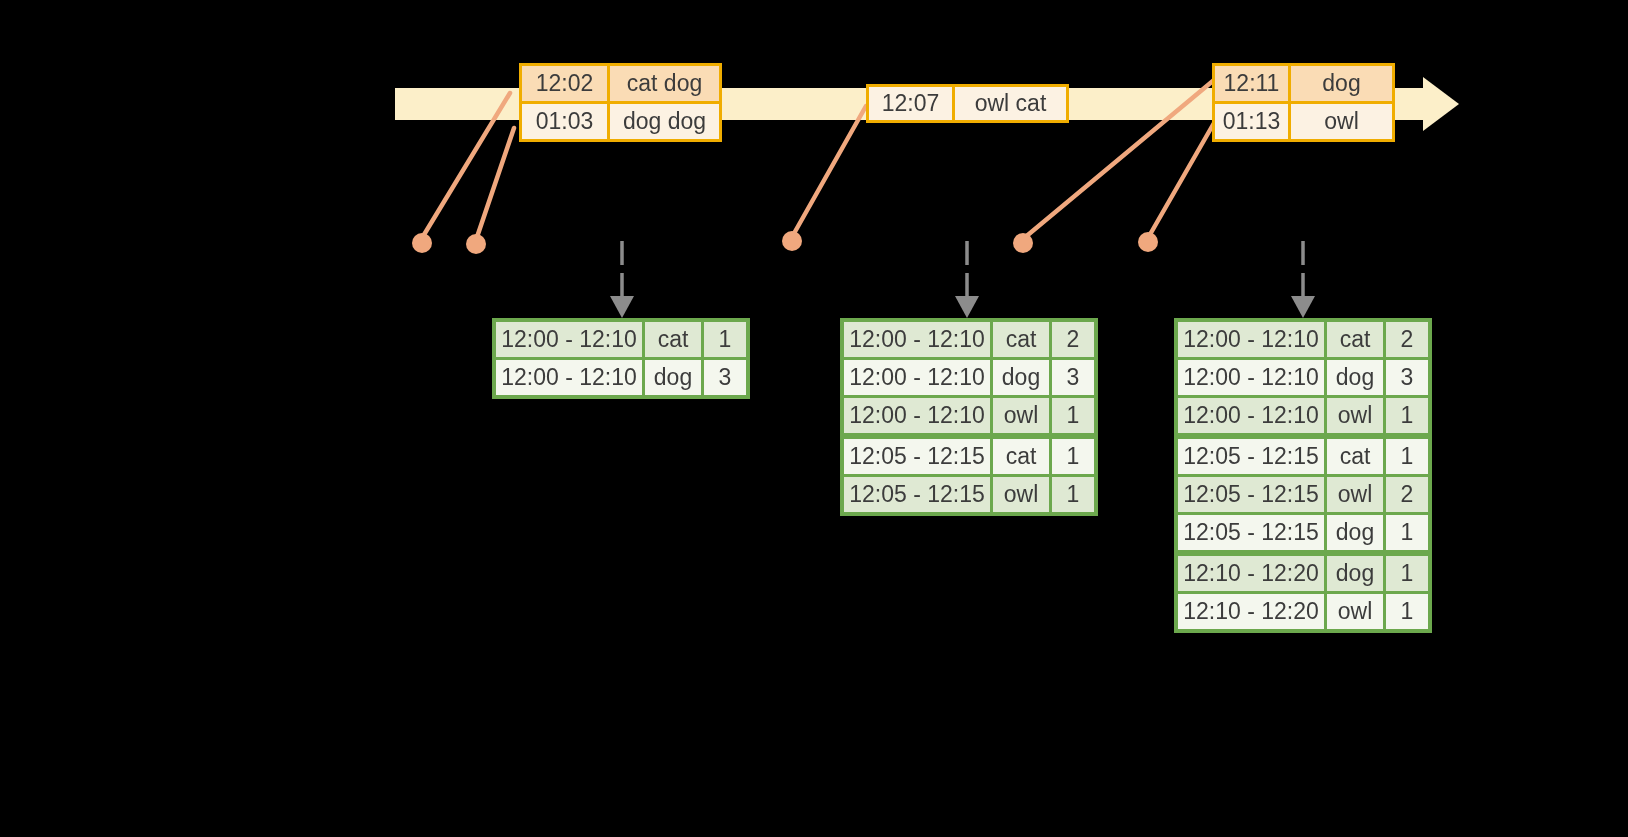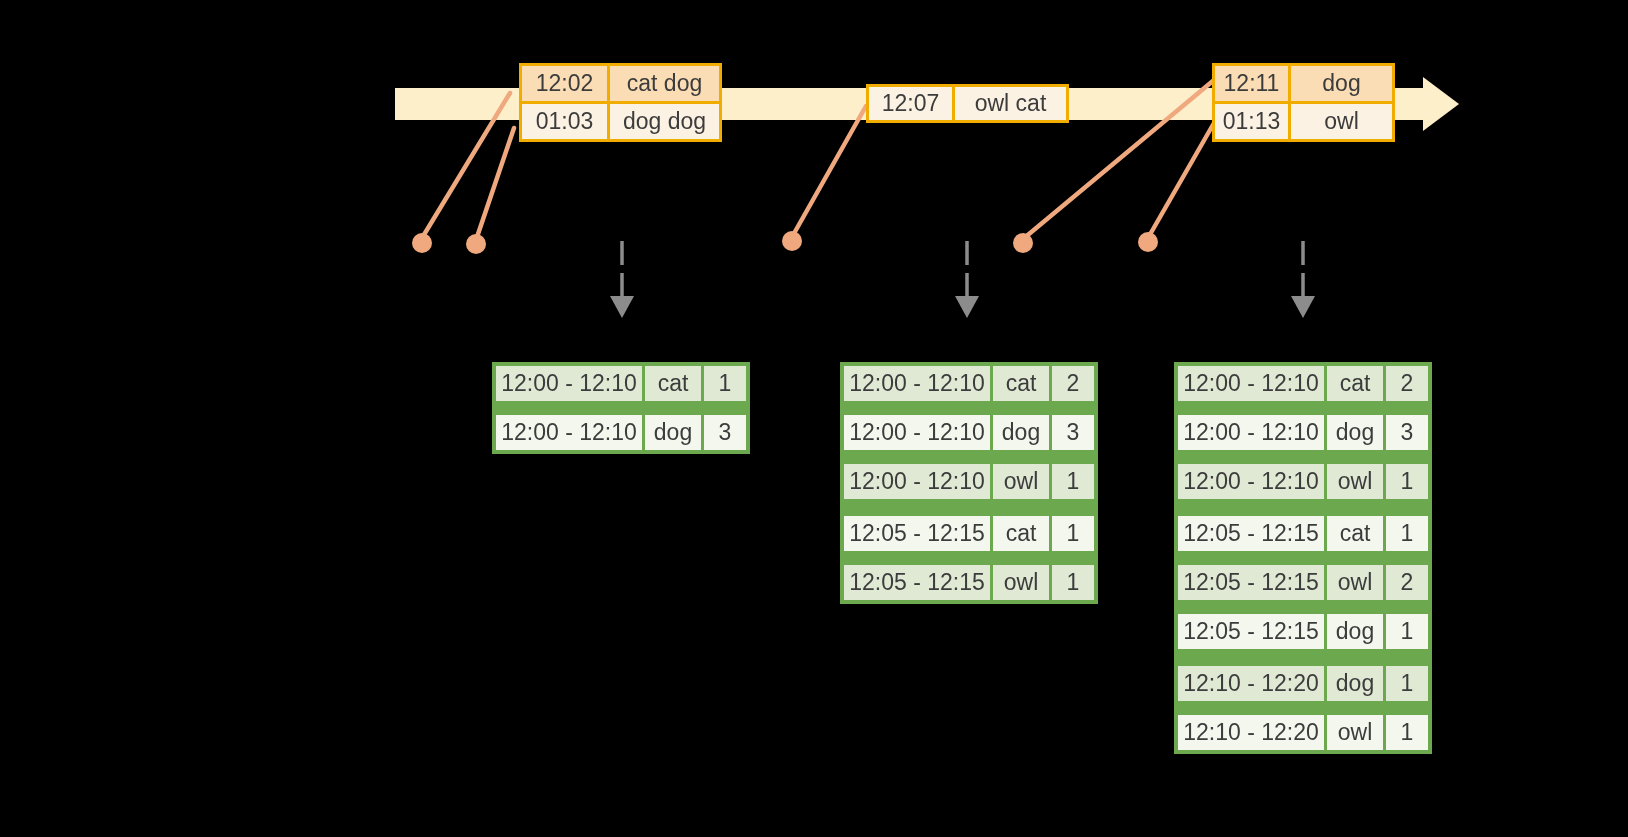--- a/index.html
+++ b/index.html
@@ -45,21 +45,21 @@
     font-size:23px;color:var(--c-text);white-space:nowrap;
   }
   .edark{background:var(--c-event-dark);}
   .elite{background:var(--c-event-lite);}
 
   
   .rtable{
     position:absolute;z-index:2;
     background:var(--c-table-border);
     border:4px solid var(--c-table-border);
-    display:flex;flex-direction:column;gap:14px;margin-top:44px;
+    display:flex;flex-direction:column;gap:3px;
   }
   .rrow{display:grid;grid-template-columns:146px 56px 42px;gap:3px;height:35px;}
   .rcell{
     display:flex;align-items:center;justify-content:center;
     font-size:23px;color:var(--c-text);white-space:nowrap;
   }
   .sage{background:var(--c-table-dark);}
   .pale{background:var(--c-table-lite);}
   .gstart{margin-top:3px;}
 </style>

